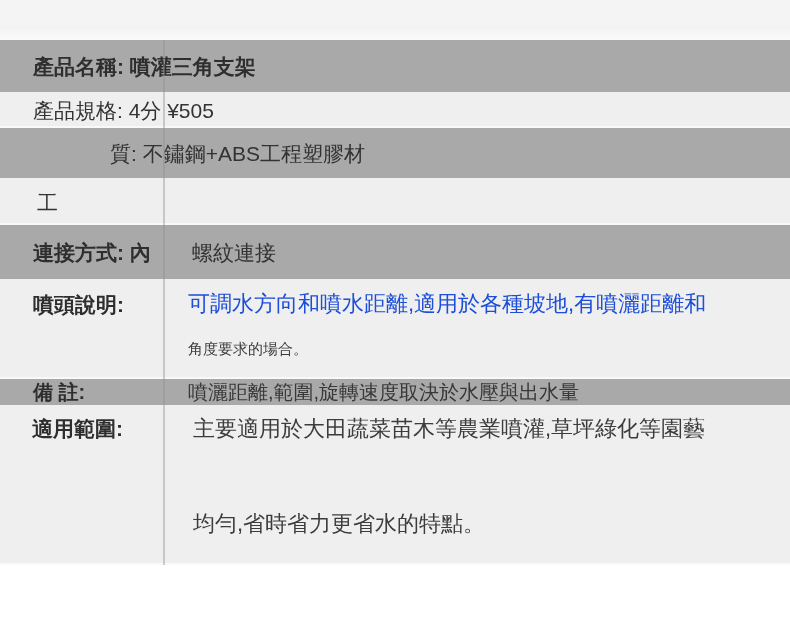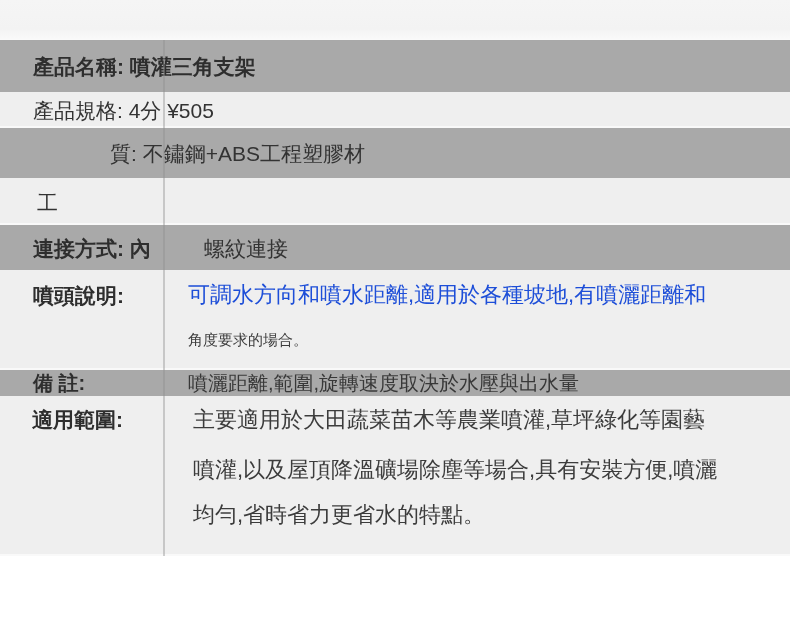--- a/index.html
+++ b/index.html
@@ -15,36 +15,36 @@
   }
   .spec-table { position:relative; width:790px; }
   .vline {
     position:absolute; left:163px; top:0; bottom:0; width:2px;
     background:#8e8e8e; opacity:.42; z-index:1;
   }
   .row { position:relative; width:100%; z-index:0; }
   .gray  { background:#a9a9a9; }
   .light { background:#efefef; box-shadow:inset 0 -2px 0 rgba(255,255,255,.6); }
   .h1{height:52px;} .h2{height:36px;} .h3{height:50px;} .h4{height:47px;}
-  .h5{height:45px;} .h6{height:100px;} .h7{height:26px;padding-left:30px;} .h8{height:160px;}
+  .h5{height:54px;} .h6{height:100px;} .h7{height:26px;padding-left:30px;} .h8{height:160px;}
   .txt {
     position:absolute; white-space:nowrap; z-index:2; line-height:1;
     font-size:21px; color:#333;
   }
   .vcenter { top:50%; transform:translateY(-50%); }
   .bold { font-weight:700; color:#2e2e2e; }
   .med  { font-weight:500; }
   
   .r1-text { left:33px; }
   .r2-text { left:33px; }
   .r3-text { left:110px; }
   .r4-p1 { left:37px; }
   .r4-p2 { left:110px; }
   .r5-label { left:33px; }
-  .r5-value { left:204px; }
+  .r5-value { left:192px; }
   .r6-label { left:33px; top:15px; }
   .r6-line1 { left:188px; top:14px; font-size:22px; color:#1d4ed8; }
   .r6-line2 { left:188px; top:62px; font-size:15px; font-weight:400; color:#3c3c3c; }
   .r7-label { left:33px; font-size:20px; }
   .r7-value { left:188px; font-size:20px; color:#383838; }
   .r8-label { left:32px; top:13px; }
   .r8-line1 { left:193px; top:13px; font-size:22px; color:#3c3c3c; }
   .r8-line2 { left:193px; top:63px; font-size:22px; color:#3c3c3c; }
   .r8-line3 { left:193px; top:108px; font-size:22px; color:#3c3c3c; }
 </style>
@@ -85,17 +85,16 @@
     </div>
 
     <div class="row gray h7">
       <span class="txt vcenter bold r7-label">備 註:</span>
       <span class="txt vcenter med r7-value">噴灑距離,範圍,旋轉速度取決於水壓與出水量</span>
     </div>
 
     <div class="row light h8">
       <span class="txt bold r8-label">適用範圍:</span>
       <span class="txt med r8-line1">主要適用於大田蔬菜苗木等農業噴灌,草坪綠化等園藝</span>
-      <span class="txt med r8-line2">噴灌,以及屋頂降溫礦場除塵等場合,具有安裝方便,噴灑</span>
       <span class="txt med r8-line3">均勻,省時省力更省水的特點。</span>
     </div>
   </div>
 </div>
 
 </body></html>

